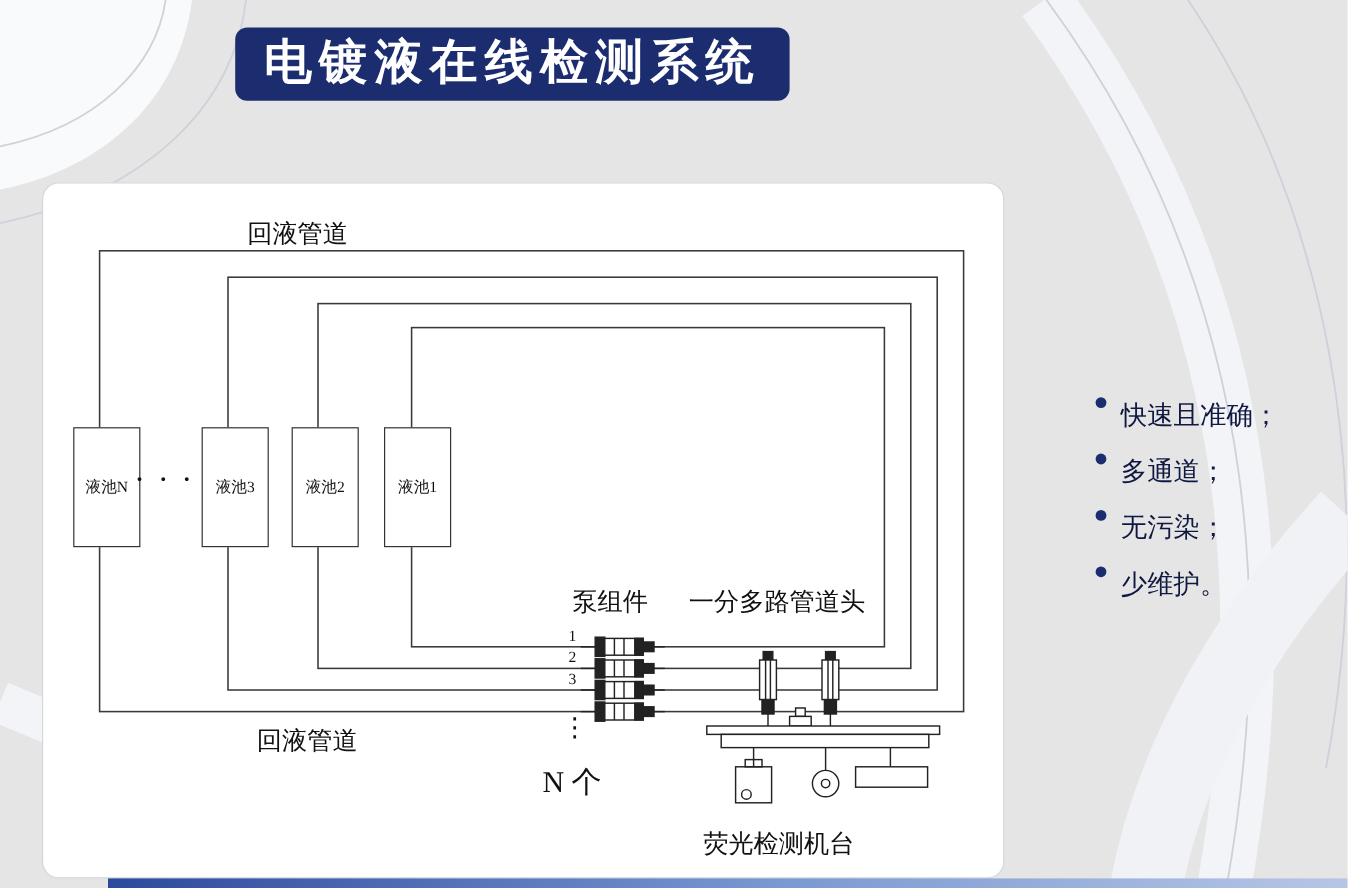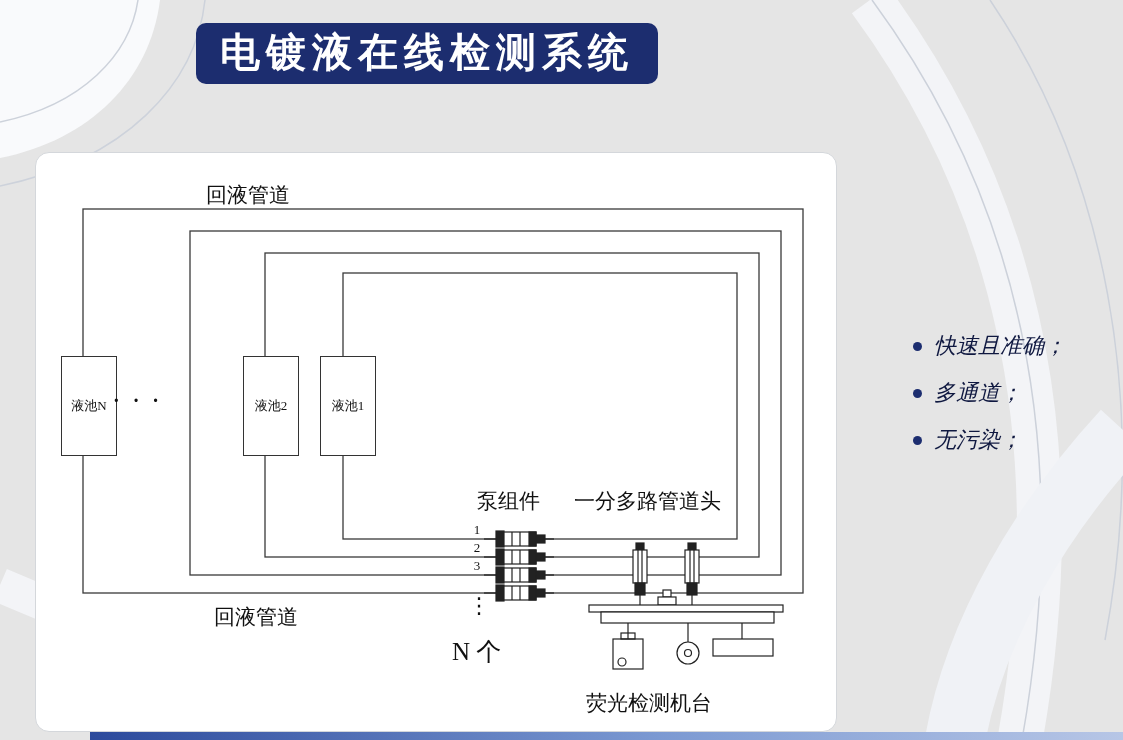--- a/index.html
+++ b/index.html
@@ -31,22 +31,22 @@
     font-size:13px;white-space:nowrap;
   }
   .hdots{position:absolute;left:76px;top:236px;width:52px;z-index:4;
     font-size:20px;font-weight:bold;text-align:center;letter-spacing:4px;}
   .ch-num{position:absolute;width:14px;text-align:center;font-size:13px;z-index:4;}
   .vdots{position:absolute;left:432px;top:442px;width:14px;text-align:center;
     font-size:22px;line-height:1.0;z-index:4;}
   .n-units{position:absolute;left:416px;top:482px;font-size:25px;z-index:4;white-space:nowrap;}
   
   .features{position:absolute;left:913px;top:331px;z-index:2;list-style:none;margin:0;padding:0;}
-  .features li{display:flex;align-items:center;margin-bottom:17px;
-    font-size:22px;color:#0f1840;white-space:nowrap;font-style:italic;}
+  .features li{display:flex;margin-bottom:17px;
+    font-size:22px;color:#0f1840;white-space:nowrap;}
   .features .bullet{width:9px;height:9px;border-radius:50%;background:#1c2d6f;
     margin-right:12px;flex:0 0 auto;}
   
   .bottom-bar{position:absolute;left:90px;top:732px;width:1033px;height:8px;z-index:2;
     background:linear-gradient(90deg,#2c4a9c,#7b99d2 55%,#b7c6e6);}
 </style>
 </head>
 <body>
 
 <div id="page">
@@ -147,20 +147,21 @@
         <rect x="585" y="480" width="14" height="6"></rect>
         <rect x="577" y="486" width="30" height="30"></rect>
         <circle cx="586" cy="509" r="4"></circle>
         <circle cx="652" cy="500" r="11"></circle>
         <circle cx="652" cy="500" r="3.5"></circle>
         <rect x="677" y="486" width="60" height="17"></rect>
       </g>
     </svg>
 
     <div class="tank" style="left:25px">液池N</div>
+    <div class="tank" style="left:132px">液池3</div>
     <div class="tank" style="left:207px">液池2</div>
     <div class="tank" style="left:284px">液池1</div>
     <div class="hdots">· · ·</div>
 
     <div class="diag-label" style="left:170px;top:28px">回液管道</div>
     <div class="diag-label" style="left:178px;top:450px">回液管道</div>
     <div class="diag-label" style="left:441px;top:334px">泵组件</div>
     <div class="diag-label" style="left:550px;top:536px">荧光检测机台</div>
     <div class="diag-label" style="left:538px;top:334px">一分多路管道头</div>
 
@@ -177,16 +178,20 @@
       <span>快速且准确；</span>
     </li>
     <li>
       <span class="bullet"></span>
       <span>多通道；</span>
     </li>
     <li>
       <span class="bullet"></span>
       <span>无污染；</span>
     </li>
+    <li>
+      <span class="bullet"></span>
+      <span>少维护。</span>
+    </li>
   </ul>
 
   <div class="bottom-bar"></div>
 </div>
 
 </body></html>

